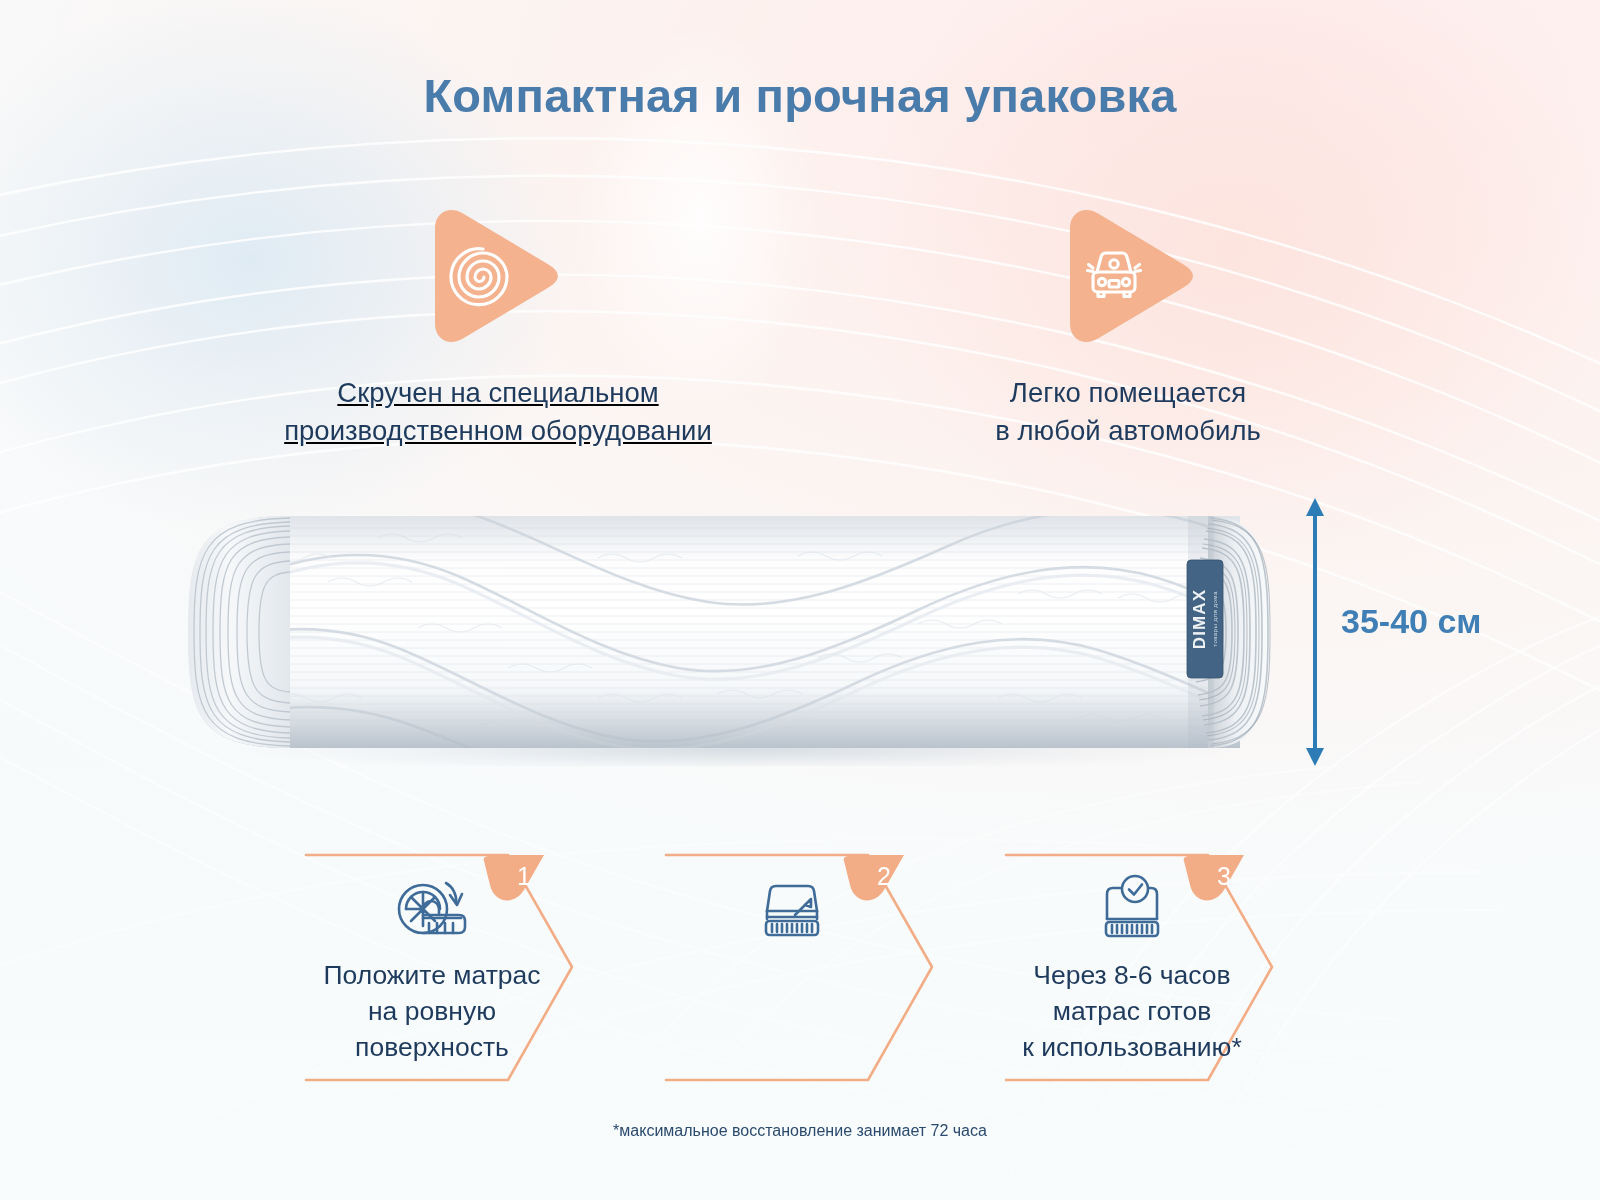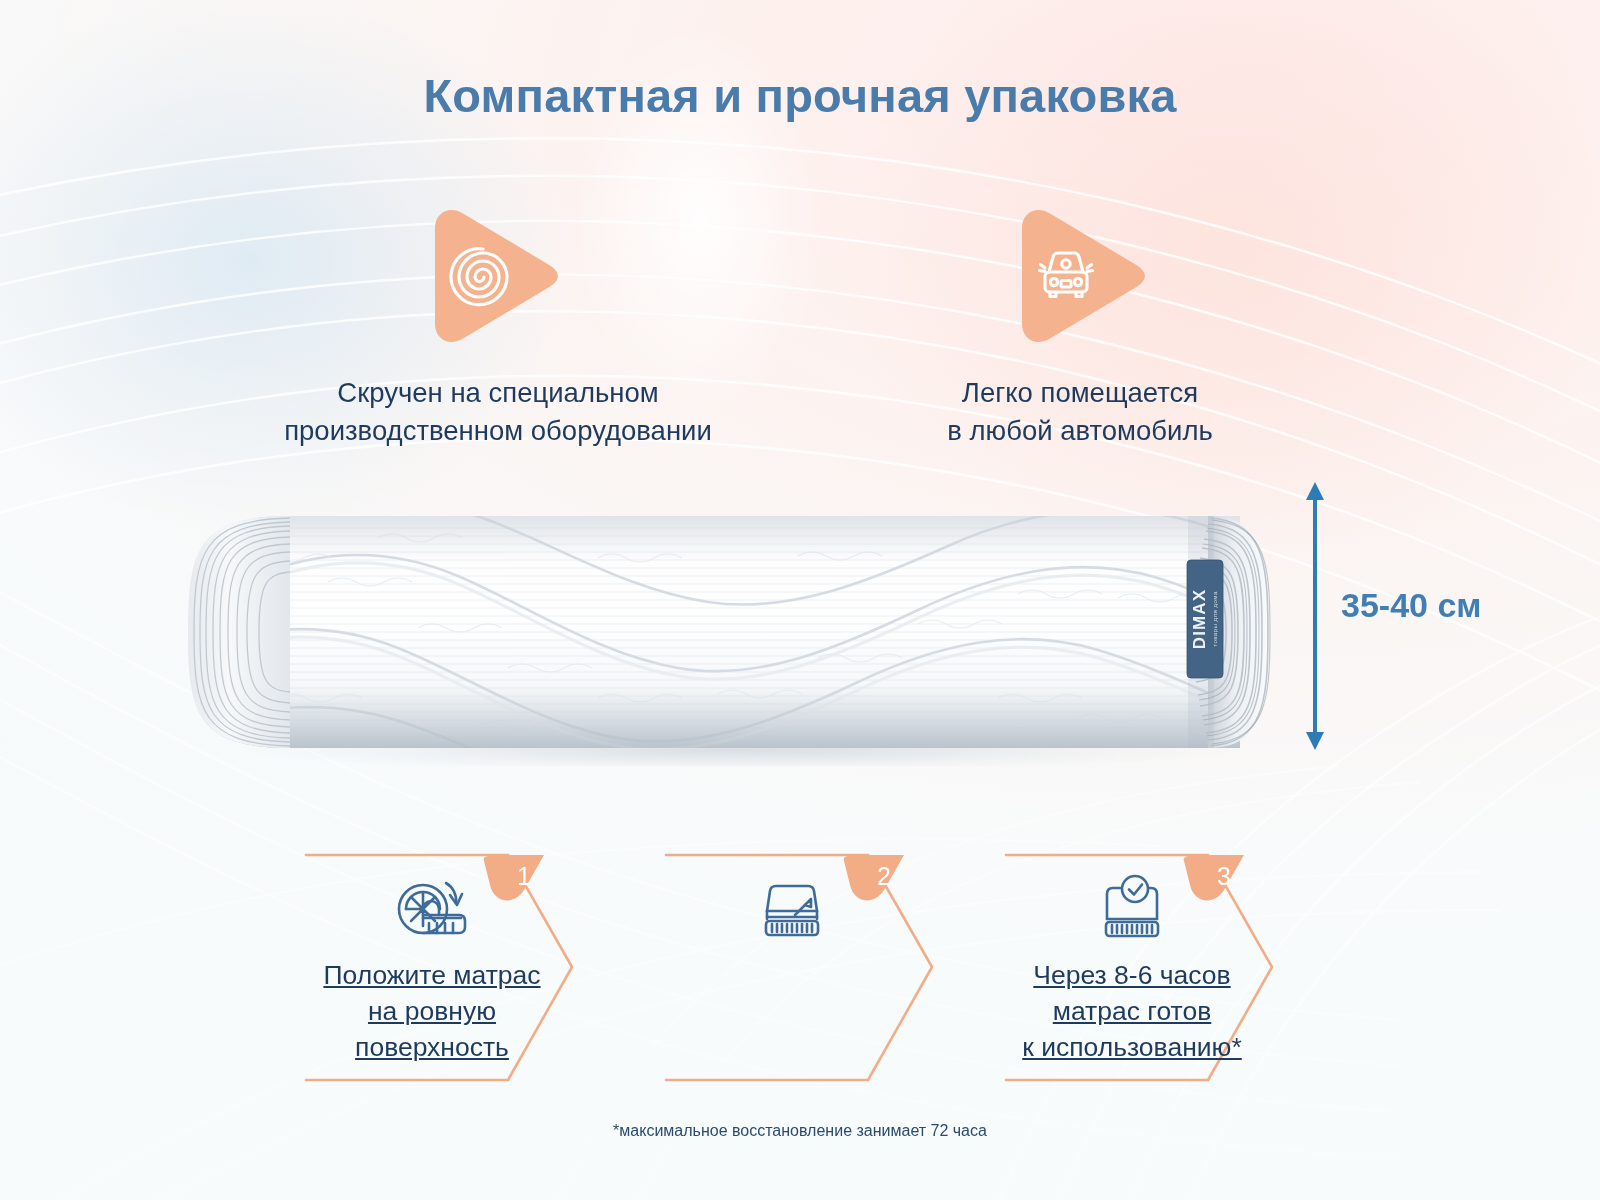--- a/index.html
+++ b/index.html
@@ -68,36 +68,36 @@
     position: absolute; left: 26px; top: 38px;
     width: 76px; height: 76px;
   }
   .feature .cap {
     font-size: 27.5px;
     line-height: 1.37;
     color: #1e3a5c;
     white-space: pre-line;
   }
 
-  #feature-0 { left: 228px; top: 200px; width: 540px; }
-  #feature-1 { left: 905px; top: 200px; width: 350px; text-align: center; }
+  #feature-0 { left: 228px; top: 200px; width: 540px; text-decoration: underline; }
+  #feature-1 { left: 953px; top: 200px; width: 350px; text-align: center; }
   #feature-0 .tri-wrap { margin-left: auto; margin-right: auto; transform: translateX(-8px); }
   #feature-1 .tri-wrap { margin-left: auto; margin-right: auto; transform: translateX(-3px); }
 
   
   #roll-wrap {
     position: absolute;
     left: 178px; top: 498px;
     width: 1100px; height: 268px;
   }
 
   
   #dimension {
     position: absolute;
-    left: 1285px; top: 480px;
+    left: 1285px; top: 496px;
     width: 290px; height: 272px;
   }
   #dimension .dim-label {
     position: absolute;
     left: 56px; top: 106px;
     font-size: 34px;
     font-weight: bold;
     color: #3f7fb5;
     white-space: nowrap;
   }
@@ -131,21 +131,20 @@
   }
   .step-text {
     position: absolute;
     left: 0; top: 113px;
     width: 268px;
     text-align: center;
     font-size: 26.5px;
     line-height: 1.35;
     color: #1e3a5c;
     white-space: pre-line;
-    text-decoration: underline;
   }
 
   
   .footnote {
     position: absolute;
     left: 0; right: 0; top: 1122px;
     text-align: center;
     font-size: 16px;
     color: #2a4a6e;
   }

